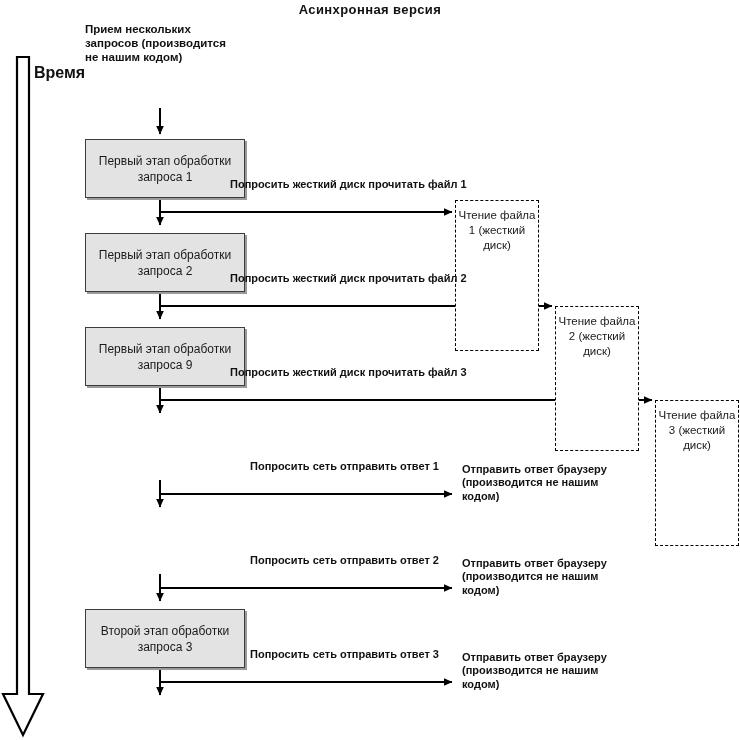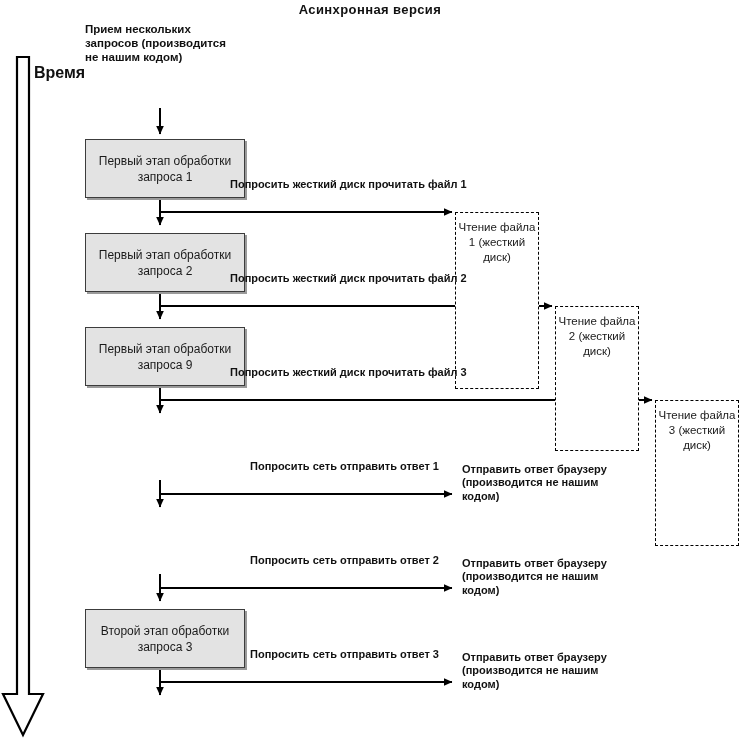--- a/index.html
+++ b/index.html
@@ -114,21 +114,21 @@
   <div class="abs pbox" style="top:233px">
     <span class="ptext">Первый этап обработки запроса 2</span>
   </div>
   <div class="abs pbox" style="top:327px">
     <span class="ptext">Первый этап обработки запроса 9</span>
   </div>
   <div class="abs pbox" style="top:609px">
     <span class="ptext">Второй этап обработки запроса 3</span>
   </div>
 
-  <div class="abs dbox" style="left:455px;top:212px;width:84px;height:177px">
+  <div class="abs dbox" style="left:455px;top:200px;width:84px;height:151px">
     <div class="dtext">Чтение файла 1 (жесткий диск)</div>
   </div>
   <div class="abs dbox" style="left:555px;top:306px;width:84px;height:145px">
     <div class="dtext">Чтение файла 2 (жесткий диск)</div>
   </div>
   <div class="abs dbox" style="left:655px;top:400px;width:84px;height:146px">
     <div class="dtext">Чтение файла 3 (жесткий диск)</div>
   </div>
 
   <div class="abs cap" style="left:230px;top:178px;width:240px">Попросить жесткий диск прочитать файл 1</div>

